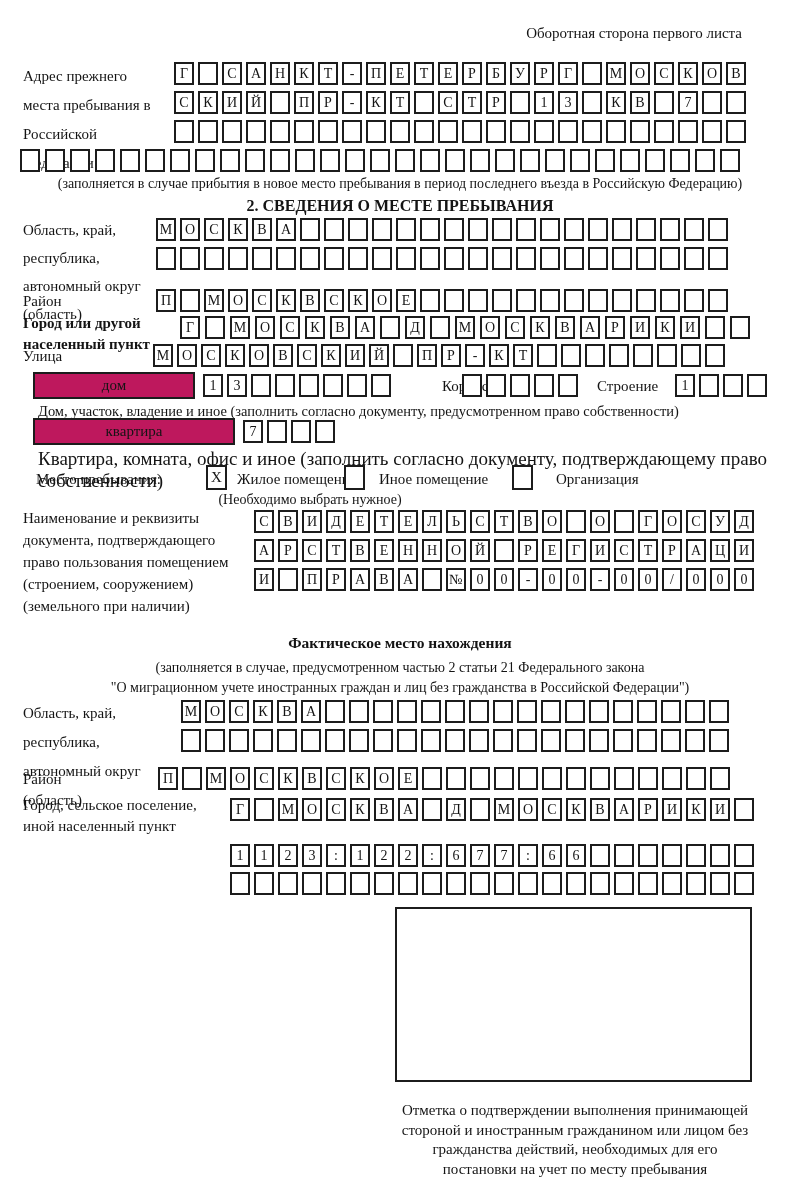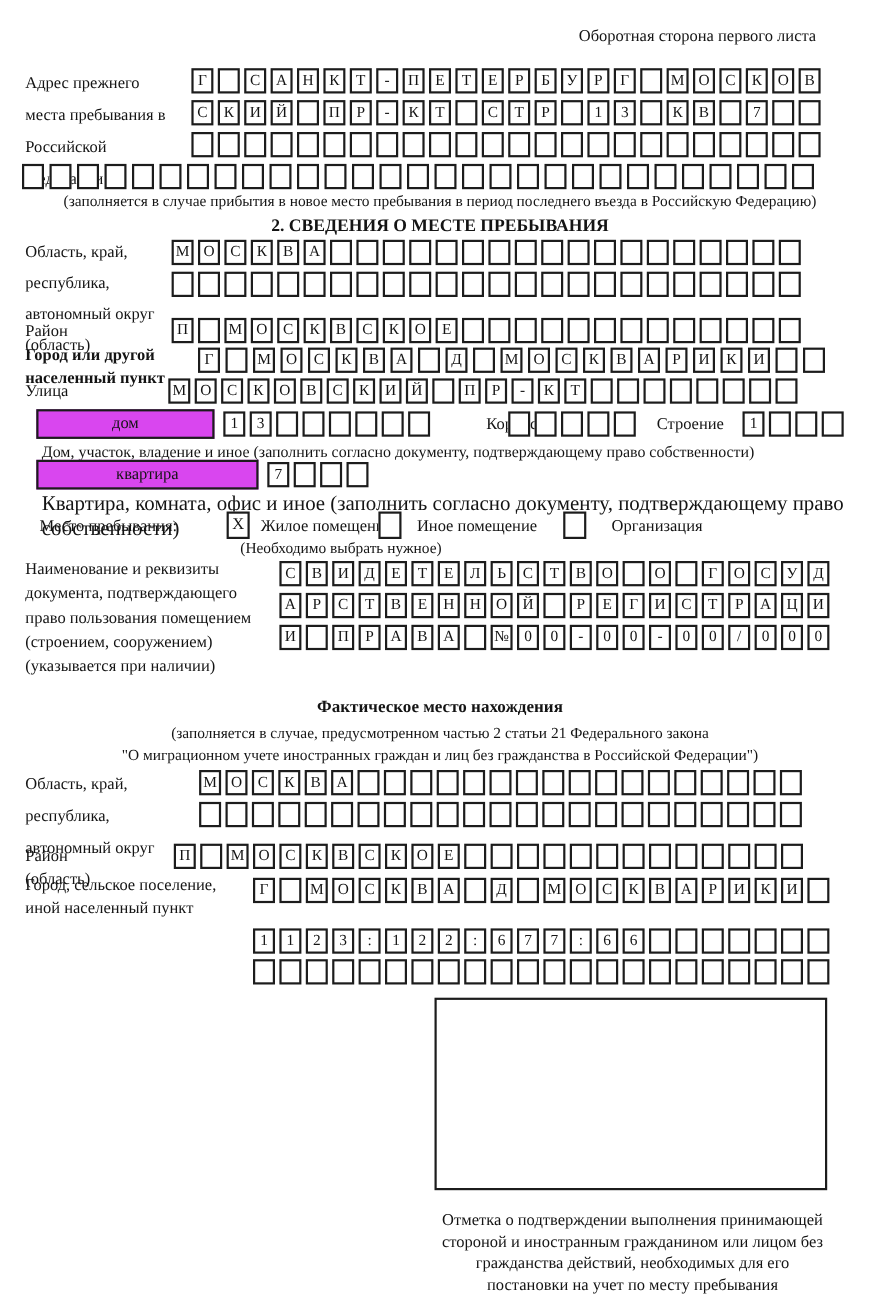--- a/index.html
+++ b/index.html
@@ -15,21 +15,21 @@
   .title { font-size:16px; font-weight:bold; text-align:center; width:800px; left:0; }
   .cellrow { display:flex; gap:4px; }
   .gap5 { gap:5px; }
   .cell {
     flex:none; width:20px; height:23px; border:2px solid #1c1c1c;
     display:flex; align-items:center; justify-content:center;
     font-size:14px; line-height:1; background:#fff;
   }
   .widebox {
     border:2px solid #1c1c1c; height:27px; display:flex;
-    align-items:center; justify-content:center; font-size:15px; background:#d946ef;
+    align-items:center; justify-content:center; font-size:15px; background:#be185d;
   }
   .checkbox {
     width:21px; height:25px; border:2px solid #1c1c1c; display:flex;
     align-items:center; justify-content:center; font-size:15px; background:#fff;
   }
   .bigbox { border:2px solid #1c1c1c; background:#fff; }
   .caption { font-size:15px; line-height:19.5px; text-align:center; }
 </style>
 </head>
 <body>
@@ -308,41 +308,41 @@
       <span class="cell"></span>
       <span class="cell"></span>
     </div>
   <div class="abs lbl" style="top:376px; left:597px;">Строение</div>
   <div class="abs cellrow" style="top:374px; left:675px;">
       <span class="cell">1</span>
       <span class="cell"></span>
       <span class="cell"></span>
       <span class="cell"></span>
     </div>
-  <div class="abs" style="top:403px; left:38px; font-size:14.5px;">Дом, участок, владение и иное (заполнить согласно документу, подтверждающему право собственности)</div>
+  <div class="abs" style="top:403px; left:38px; font-size:14.5px;">Дом, участок, владение и иное (заполнить согласно документу, предусмотренном право собственности)</div>
 
   <div class="abs widebox" style="top:418px; left:33px; width:202px;">квартира</div>
   <div class="abs cellrow" style="top:420px; left:243px;">
       <span class="cell">7</span>
       <span class="cell"></span>
       <span class="cell"></span>
       <span class="cell"></span>
     </div>
   <div class="abs" style="top:448px; left:38px; font-size:19px;">Квартира, комната, офис и иное (заполнить согласно документу, подтверждающему право собственности)</div>
 
   <div class="abs lbl" style="top:469px; left:36px;">Место пребывания:</div>
   <div class="abs checkbox" style="top:465px; left:206px;">X</div>
   <div class="abs lbl" style="top:469px; left:237px;">Жилое помещение</div>
   <div class="abs checkbox" style="top:465px; left:344px;"></div>
   <div class="abs lbl" style="top:469px; left:379px;">Иное помещение</div>
   <div class="abs checkbox" style="top:465px; left:512px;"></div>
   <div class="abs lbl" style="top:469px; left:556px;font-family:Liberation Serif, serif;">Организация</div>
   <div class="abs" style="top:492px; left:160px; width:300px; text-align:center; font-size:14px;">(Необходимо выбрать нужное)</div>
 
-  <div class="abs lbl" style="top:507px; left:23px; width:225px; line-height:22px;">Наименование и реквизиты документа, подтверждающего право пользования помещением (строением, сооружением) (указывается при наличии)</div>
+  <div class="abs lbl" style="top:507px; left:23px; width:225px; line-height:22px;">Наименование и реквизиты документа, подтверждающего право пользования помещением (строением, сооружением) (земельного при наличии)</div>
   <div class="abs cellrow" style="top:510px; left:254px;">
       <span class="cell">С</span>
       <span class="cell">В</span>
       <span class="cell">И</span>
       <span class="cell">Д</span>
       <span class="cell">Е</span>
       <span class="cell">Т</span>
       <span class="cell">Е</span>
       <span class="cell">Л</span>
       <span class="cell">Ь</span>

